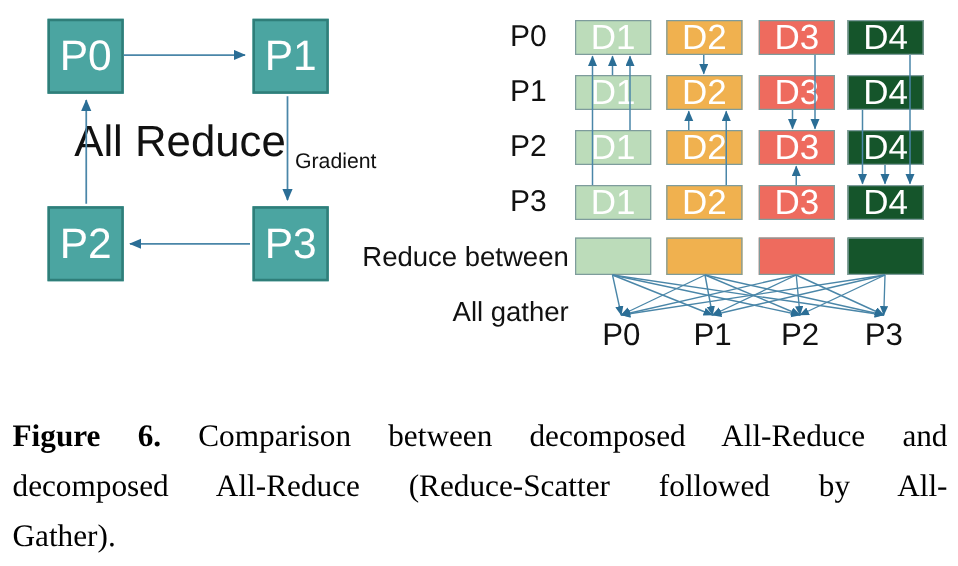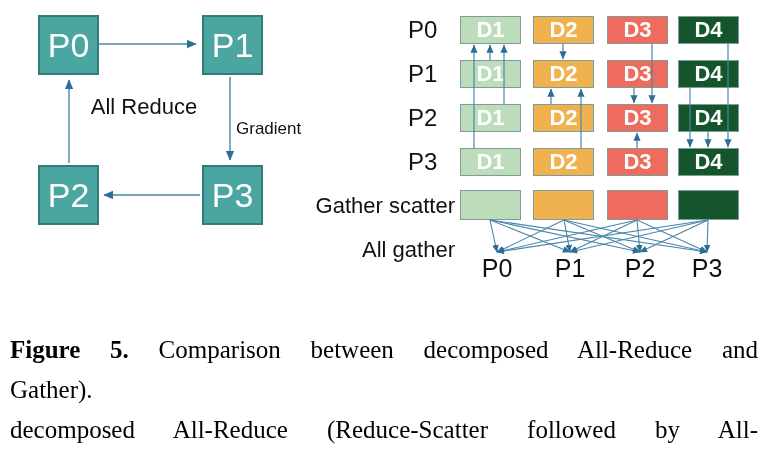--- a/index.html
+++ b/index.html
@@ -8,34 +8,34 @@
     font-family:"Liberation Sans",sans-serif;
   }
   
   .node{
     position:absolute;width:61px;height:60px;box-sizing:border-box;
     display:flex;align-items:center;justify-content:center;
     font-size:34px;color:#fff;z-index:1;
   }
   .ar-title{
     position:absolute;left:144px;top:94px;transform:translateX(-50%);
-    font-size:22px;color:#111;white-space:nowrap;z-index:1;
+    font-size:35px;color:#111;white-space:nowrap;z-index:1;
   }
   .grad-label{
     position:absolute;left:236px;top:119px;
     font-size:17px;color:#111;white-space:nowrap;z-index:1;
   }
   
   .row-label{
     position:absolute;width:48px;text-align:left;font-size:24px;color:#111;z-index:1;
   }
   .chunk{
     position:absolute;width:61px;height:28px;box-sizing:border-box;
     display:flex;align-items:center;justify-content:center;
-    font-size:22px;color:#fff;z-index:1;font-weight:bold;
+    font-size:28px;color:#fff;z-index:1;
   }
   .scatter-bar{
     position:absolute;width:61px;height:30px;box-sizing:border-box;z-index:1;
   }
   .side-label{
     position:absolute;text-align:right;font-size:22px;color:#111;white-space:nowrap;z-index:1;
   }
   .bottom-label{
     position:absolute;transform:translateX(-50%);font-size:25px;color:#111;z-index:1;
   }
@@ -59,21 +59,21 @@
   <div id="left-diagram">
     <div class="ar-title">All Reduce</div>
     <div class="grad-label">Gradient</div>
   <div class="node" style="left: 38px; top: 15px; background: rgb(75, 165, 161); border: 2px solid rgb(47, 126, 121);">P0</div>
       <div class="node" style="left: 202px; top: 15px; background: rgb(75, 165, 161); border: 2px solid rgb(47, 126, 121);">P1</div>
       <div class="node" style="left: 38px; top: 165px; background: rgb(75, 165, 161); border: 2px solid rgb(47, 126, 121);">P2</div>
       <div class="node" style="left: 202px; top: 165px; background: rgb(75, 165, 161); border: 2px solid rgb(47, 126, 121);">P3</div>
     </div>
 
   <div id="right-diagram">
-    <div class="side-label" id="rs-label" style="right:311px;top:193px;">Gather scatter</div>
+    <div class="side-label" id="rs-label" style="right:311px;top:193px;">Reduce between</div>
     <div class="side-label" id="ag-label" style="right:311px;top:237px;">All gather</div>
   <div class="row-label" style="left: 408px; top: 16px;">P0</div>
       <div class="chunk" style="left: 460px; top: 16px; width: 61px; height: 28px; background: rgb(188, 220, 186); color: rgb(255, 255, 255); border: 1px solid rgb(126, 156, 156);">D1</div>
       <div class="chunk" style="left: 533px; top: 16px; width: 61px; height: 28px; background: rgb(240, 177, 79); color: rgb(255, 255, 255); border: 1px solid rgb(126, 156, 156);">D2</div>
       <div class="chunk" style="left: 607px; top: 16px; width: 61px; height: 28px; background: rgb(238, 107, 94); color: rgb(255, 255, 255); border: 1px solid rgb(126, 156, 156);">D3</div>
       <div class="chunk" style="left: 678px; top: 16px; width: 61px; height: 28px; background: rgb(21, 85, 43); color: rgb(255, 255, 255); border: 1px solid rgb(126, 156, 156);">D4</div>
       <div class="row-label" style="left: 408px; top: 60px;">P1</div>
       <div class="chunk" style="left: 460px; top: 60px; width: 61px; height: 28px; background: rgb(188, 220, 186); color: rgb(255, 255, 255); border: 1px solid rgb(126, 156, 156);">D1</div>
       <div class="chunk" style="left: 533px; top: 60px; width: 61px; height: 28px; background: rgb(240, 177, 79); color: rgb(255, 255, 255); border: 1px solid rgb(126, 156, 156);">D2</div>
       <div class="chunk" style="left: 607px; top: 60px; width: 61px; height: 28px; background: rgb(238, 107, 94); color: rgb(255, 255, 255); border: 1px solid rgb(126, 156, 156);">D3</div>
@@ -92,23 +92,23 @@
       <div class="scatter-bar" style="left: 533px; top: 190px; background: rgb(240, 177, 79); border: 1px solid rgb(126, 156, 156);"></div>
       <div class="scatter-bar" style="left: 607px; top: 190px; background: rgb(238, 107, 94); border: 1px solid rgb(126, 156, 156);"></div>
       <div class="scatter-bar" style="left: 678px; top: 190px; background: rgb(21, 85, 43); border: 1px solid rgb(126, 156, 156);"></div>
       <div class="bottom-label" style="left: 497px; top: 254px;">P0</div>
       <div class="bottom-label" style="left: 570px; top: 254px;">P1</div>
       <div class="bottom-label" style="left: 640px; top: 254px;">P2</div>
       <div class="bottom-label" style="left: 707px; top: 254px;">P3</div>
     </div>
 
   <div class="caption">
-    <div class="cap-line cap-just"><span class="cap-bold">Figure 5.</span> <span>Comparison between decomposed All-Reduce and</span></div>
+    <div class="cap-line cap-just"><span class="cap-bold">Figure 6.</span> <span>Comparison between decomposed All-Reduce and</span></div>
+    <div class="cap-line cap-just">decomposed All-Reduce (Reduce-Scatter followed by All-</div>
     <div class="cap-line">Gather).</div>
-    <div class="cap-line cap-just">decomposed All-Reduce (Reduce-Scatter followed by All-</div>
   </div>
 
 <svg id="lines-svg" width="766" height="320">
       <defs>
         <marker id="ah" markerWidth="8" markerHeight="7" refX="6.5" refY="3" orient="auto">
           <path d="M0,0 L7,3 L0,6 Z" fill="#2B6E96"></path>
         </marker>
       </defs>
       <line x1="99" y1="44" x2="196" y2="44" stroke="#4A86A8" stroke-width="1.4" marker-end="url(#ah)"></line>
       <line x1="230" y1="77" x2="230" y2="160" stroke="#4A86A8" stroke-width="1.4" marker-end="url(#ah)"></line>

